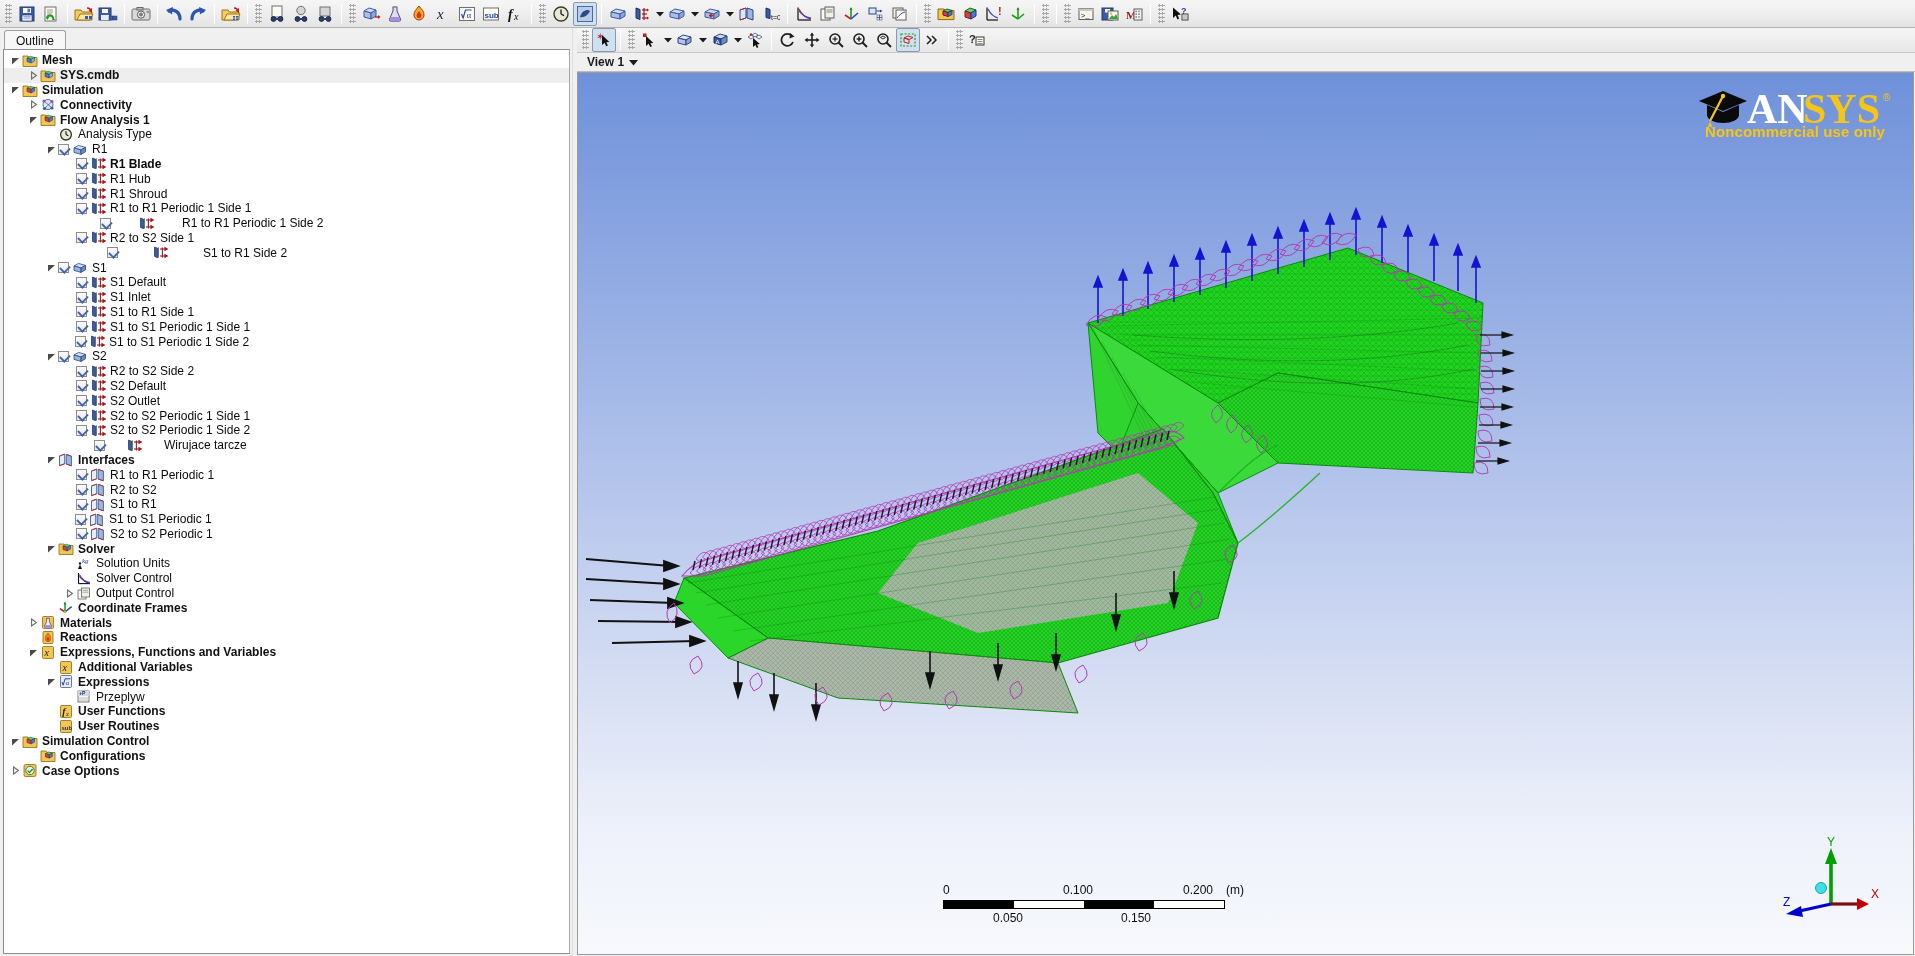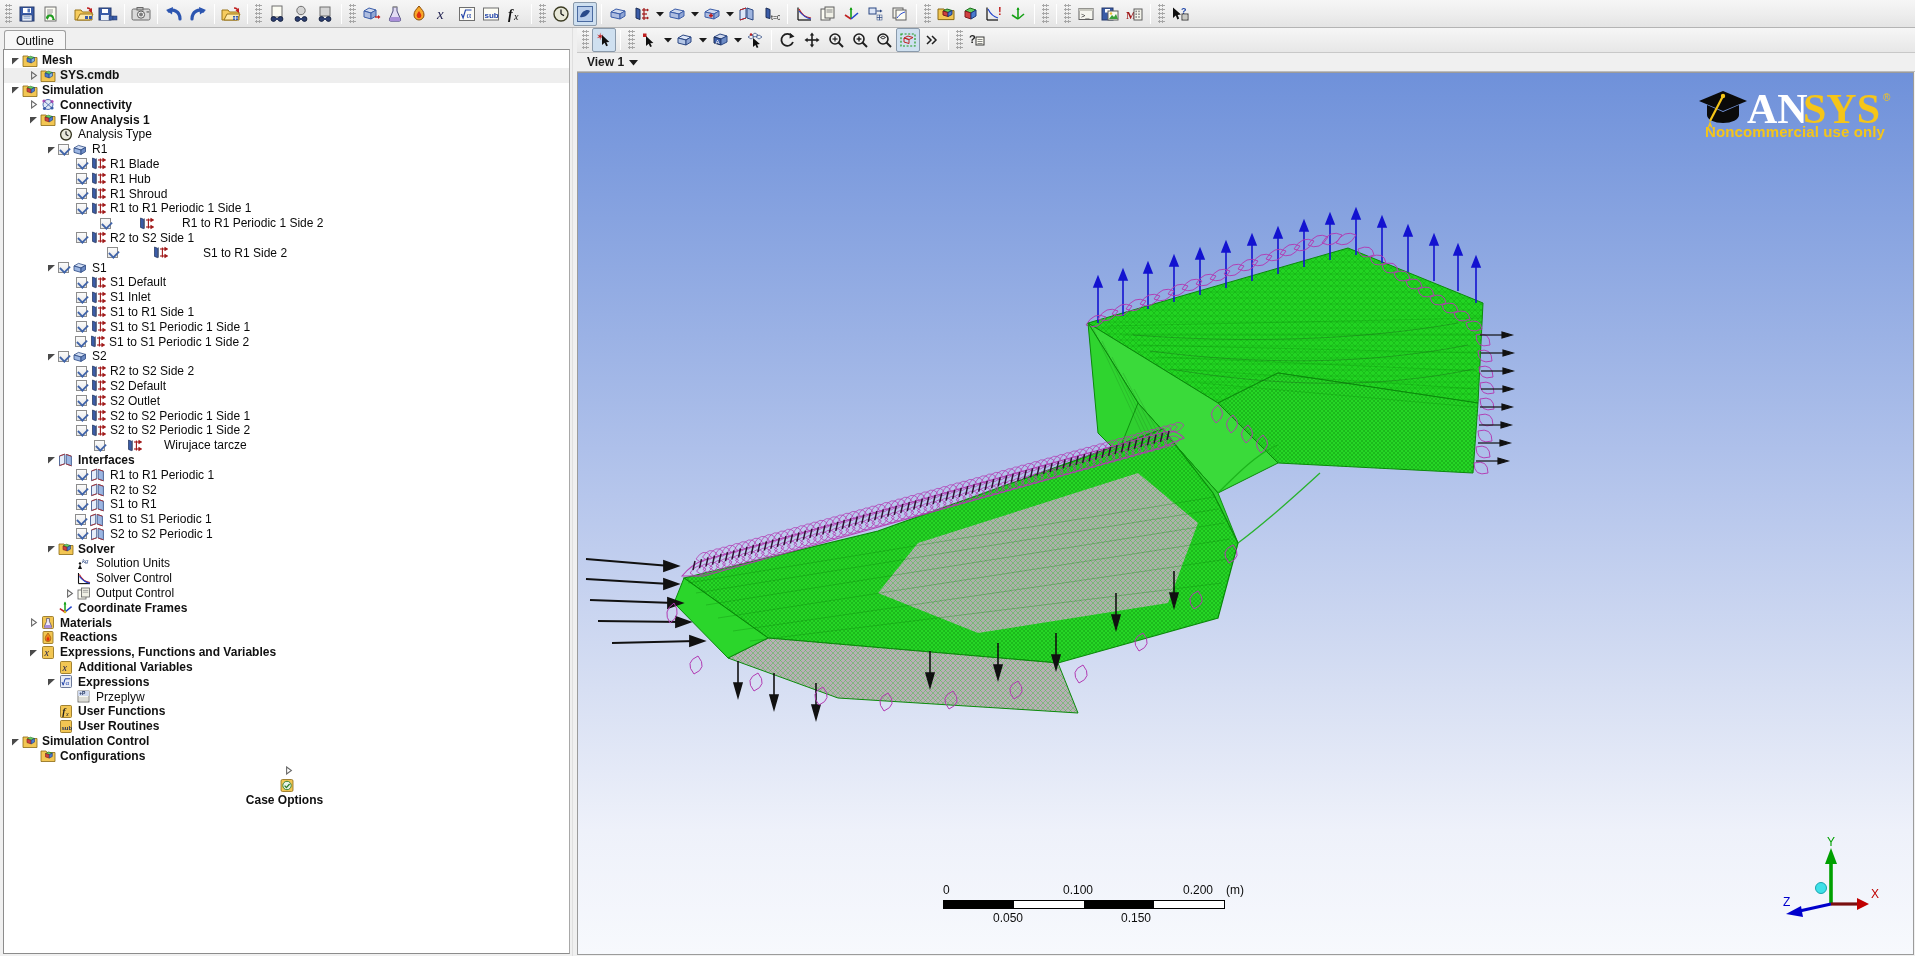--- a/index.html
+++ b/index.html
@@ -715,21 +715,21 @@
             <span class="cbox checked"></span>
             <span class="nicon">
               <svg width="16" height="15" viewBox="0 0 16 15">
                 <path d="M2 6 l4.5-2.6 l7 2 l-4.5 2.6 z" fill="#cfdcf3" stroke="#2b4782" stroke-width=".8"></path>
                 <path d="M2 6 v4.4 l7 2 V8 z" fill="#9cb6e2" stroke="#2b4782" stroke-width=".8"></path>
                 <path d="M9 8 l4.5-2.6 v4.4 L9 12.4z" fill="#6d8bc4" stroke="#2b4782" stroke-width=".8"></path>
               </svg>
             </span>
             <span class="nlabel">R1</span>
           </div>
-          <div class="node" style="padding-left: 58px;">
+          <div class="node" style="padding-left: 58px; font-weight: bold;">
             <span class="expander"></span>
             <span class="cbox checked"></span>
             <span class="nicon">
               <svg width="16" height="15" viewBox="0 0 16 15">
                 <path d="M2.5 2 l3.2 1.3 v9.4 L2.5 11.4 z" fill="#3a5ca8" stroke="#1c2f58" stroke-width=".7"></path>
                 <line x1="6.4" y1="2.4" x2="6.4" y2="12.6" stroke="#1c2f58" stroke-width=".7"></line>
                 <g stroke="#a01818" stroke-width="1.1" fill="#a01818">
                   <line x1="8" y1="4" x2="13" y2="4"></line>
                   <line x1="8" y1="11" x2="13" y2="11"></line>
                   <line x1="10.4" y1="2.6" x2="10.4" y2="12.4"></line>
@@ -1348,21 +1348,21 @@
             <span class="nicon">
               <svg width="16" height="15" viewBox="0 0 16 15">
                 <path d="M1 3 h5 l1.2 1.5 H15 v9 H1 z" fill="#f2c653" stroke="#8a6a14" stroke-width=".8"></path>
                 <path d="M5.5 5.5 l3-1.6 l3.8 1.2 l-3 1.6 z" fill="#62d062" stroke="#1c6a1c" stroke-width=".6"></path>
                 <path d="M5.5 5.5 v3.4 l3.8 1.2 V6.7 z" fill="#d04040" stroke="#7a1c1c" stroke-width=".6"></path>
                 <path d="M9.3 6.7 l3-1.6 v3.4 l-3 1.6z" fill="#4a7ad0" stroke="#1c3a7a" stroke-width=".6"></path>
               </svg>
             </span>
             <span class="nlabel">Configurations</span>
           </div>
-          <div class="node bold" style="padding-left: 4px; flex-direction: column;">
+          <div class="node bold" style="padding-left: 4px;">
             <span class="expander">
               <svg width="9" height="9" viewBox="0 0 9 9">
                 <polygon points="2.6,1 7.4,4.5 2.6,8" fill="none" stroke="#6a6a6a" stroke-width="1.1"></polygon>
               </svg>
             </span>
             <span class="nicon">
               <svg width="16" height="15" viewBox="0 0 16 15">
                 <rect x="2" y="1.5" width="12" height="12" rx="1.5" fill="#f2c653" stroke="#8a6a14" stroke-width=".8"></rect>
                 <circle cx="8" cy="7.5" r="4.2" fill="#e9f4e9" stroke="#2a7a2a" stroke-width=".9"></circle>
                 <path d="M5.6 7.6 l1.8 2 l3.2 -3.6" stroke="#2a7a2a" stroke-width="1.3" fill="none"></path>

